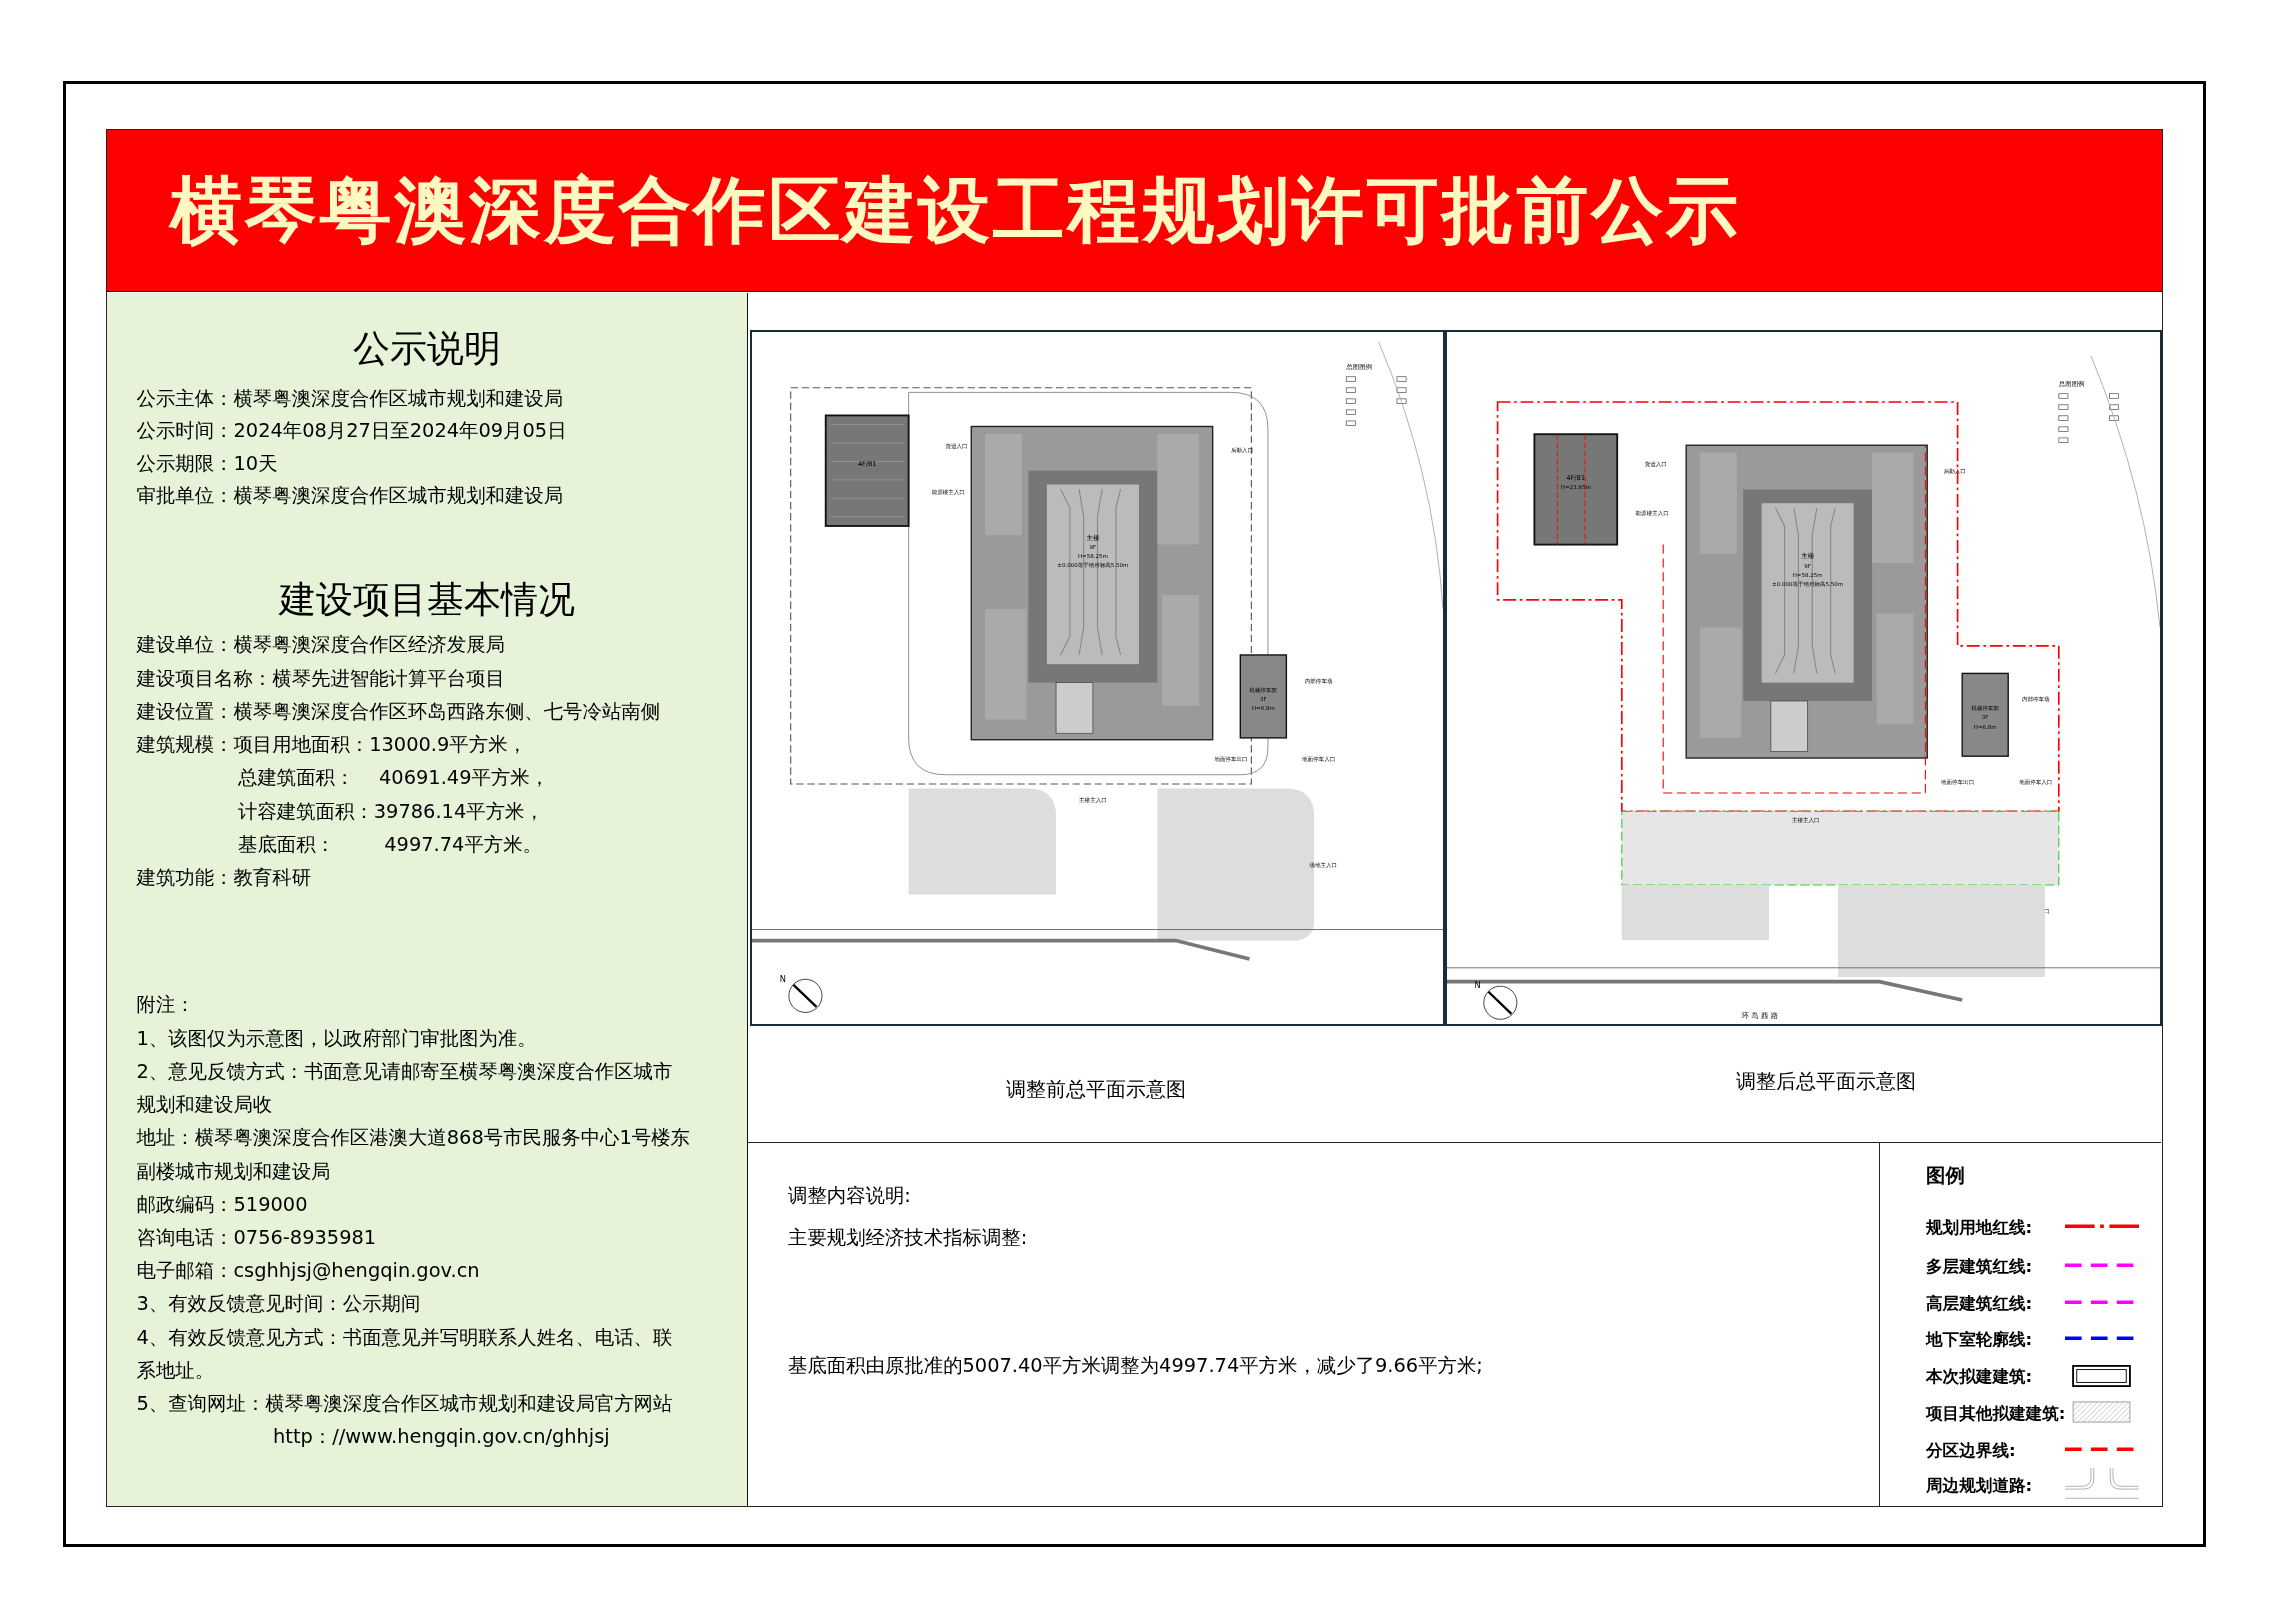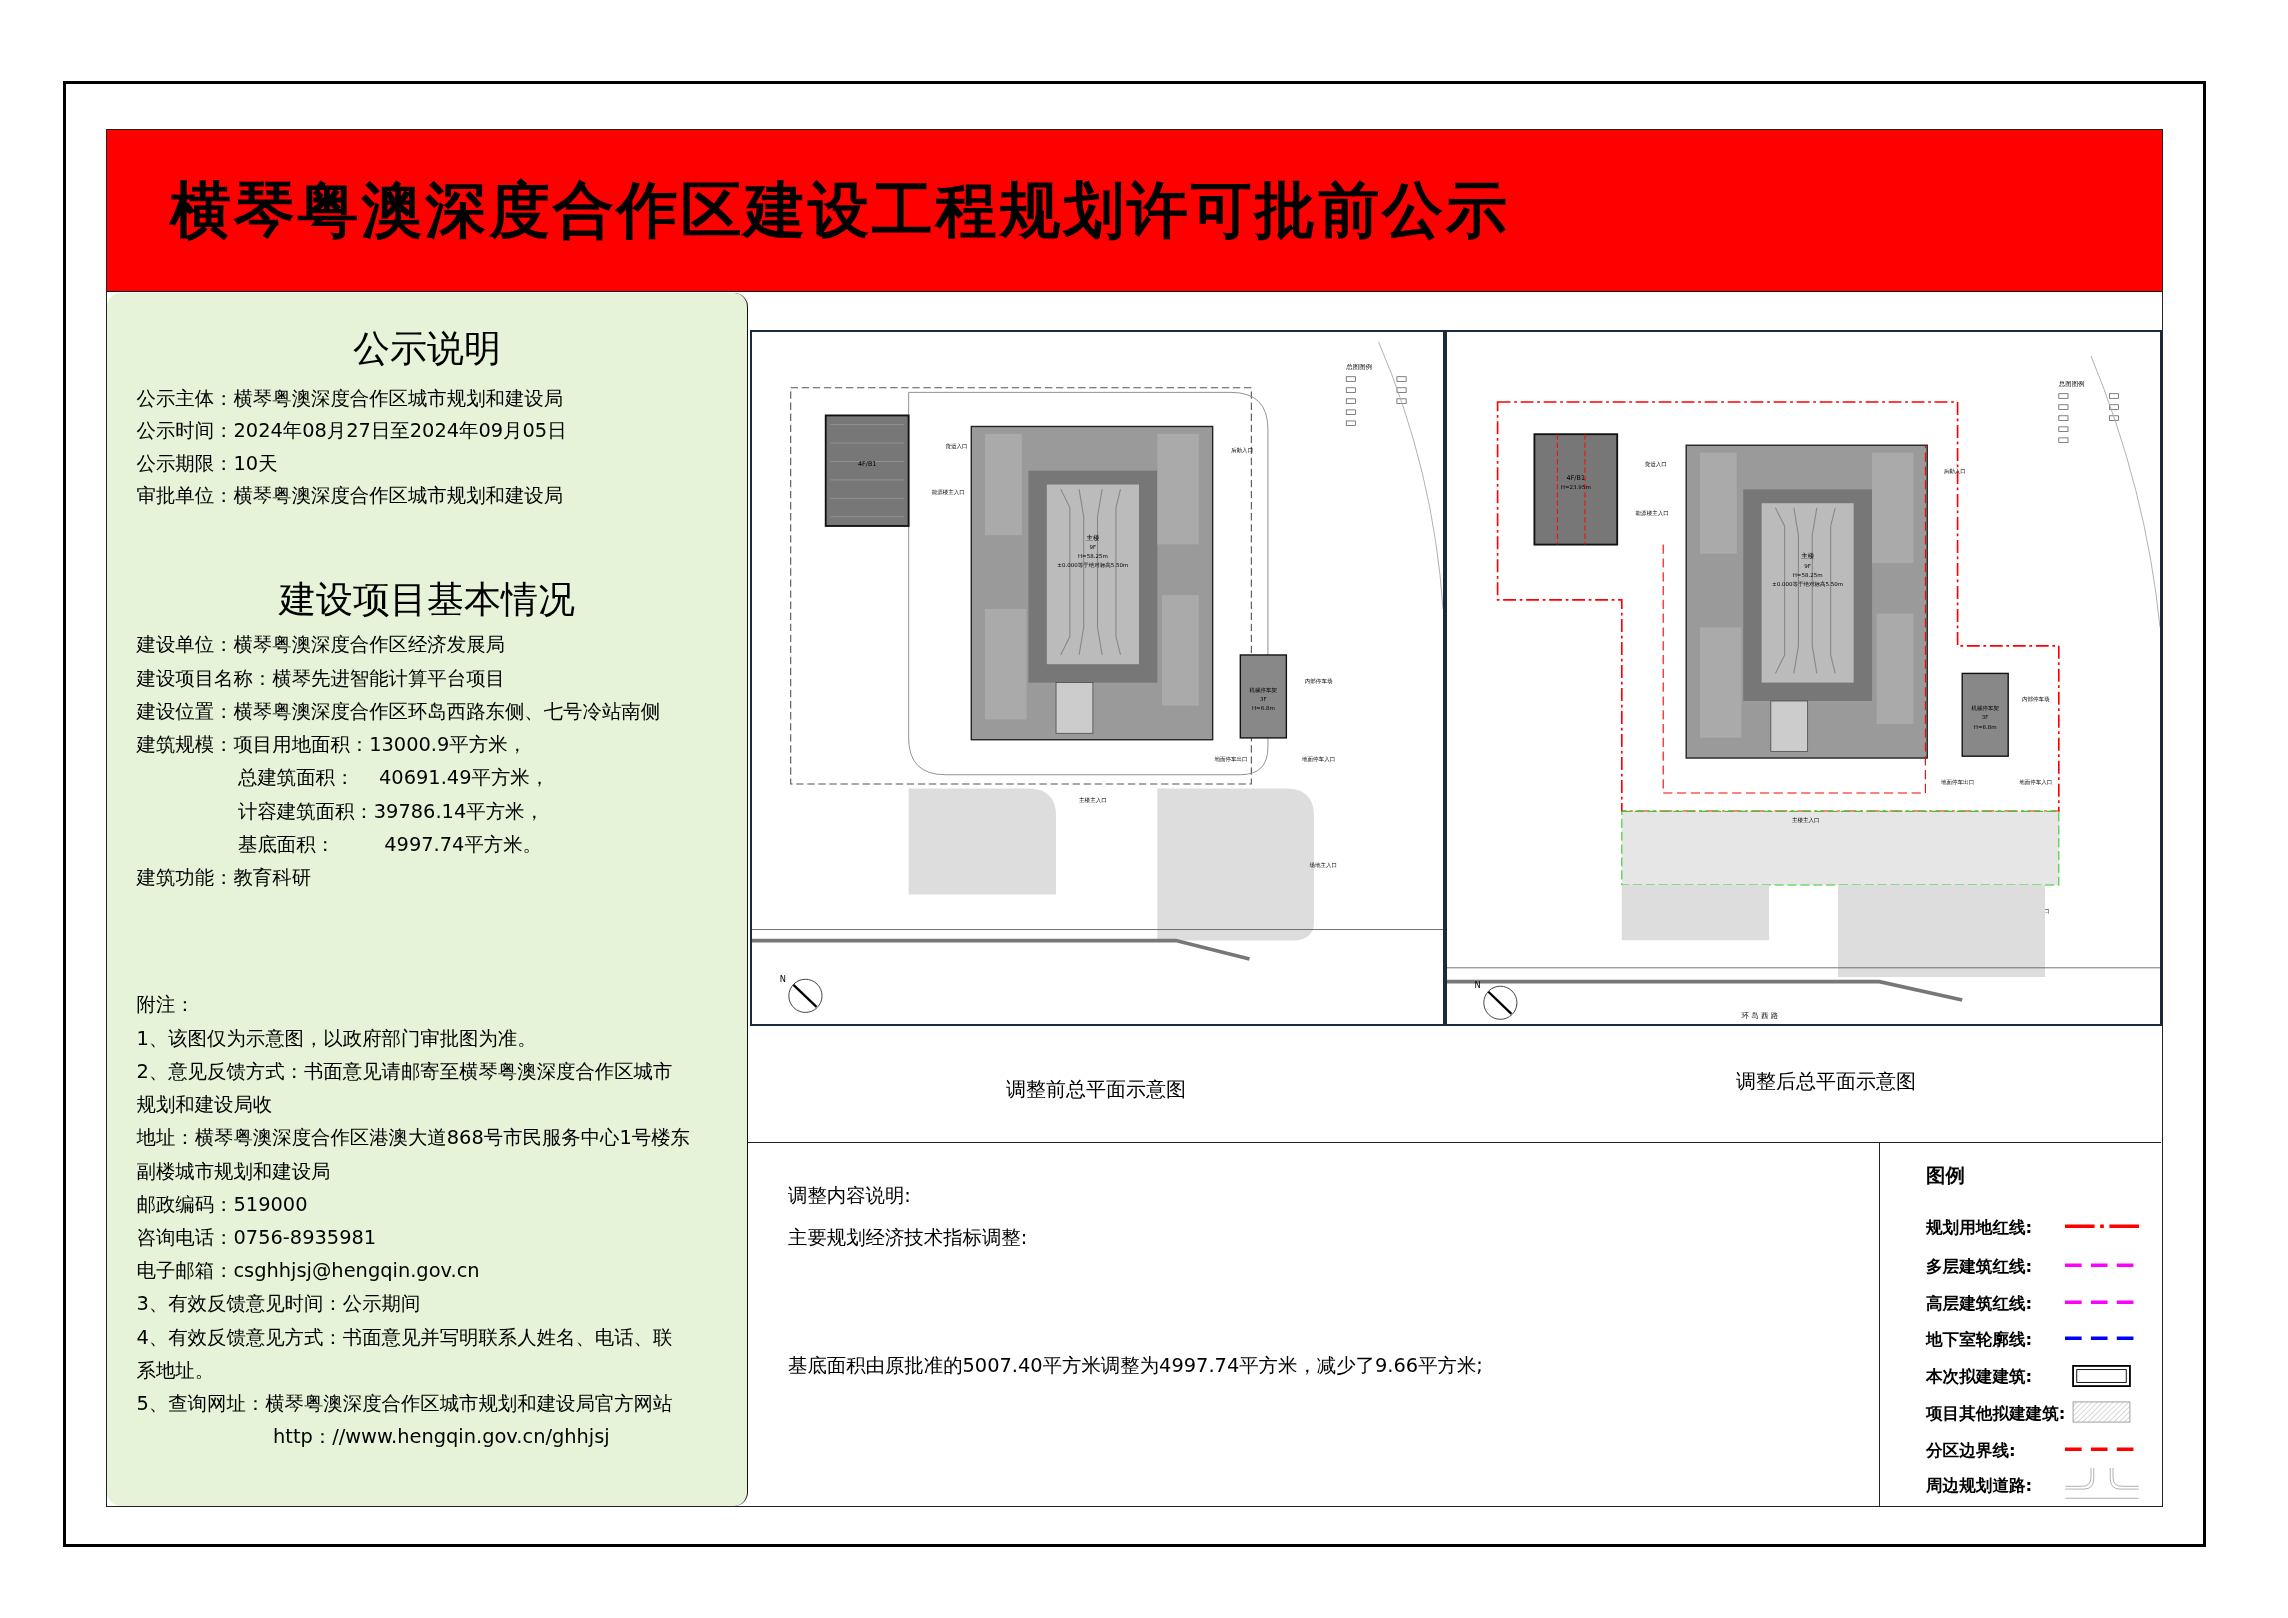--- a/index.html
+++ b/index.html
@@ -5,24 +5,24 @@
   html, body { margin:0; padding:0; background:#ffffff; }
   body { width:2289px; height:1619px; position:relative; overflow:hidden;
          font-family:"DejaVu Sans","Liberation Sans",sans-serif; color:#000; }
   .outer { position:absolute; left:63px; top:81px; width:2143px; height:1466px;
            border:3.7px solid #000; box-sizing:border-box; }
   .inner { position:absolute; left:106px; top:129px; width:2057px; height:1378px;
            border:1.8px solid #222; box-sizing:border-box; }
   .header { position:absolute; left:107px; top:130px; width:2055px; height:162px;
             background:#ff0000; border-bottom:1.8px solid #111; box-sizing:border-box;
             display:flex; align-items:center; }
-  .header h1 { margin:0 0 0 63px; font-size:61px; font-weight:bold; letter-spacing:2.8px;
-               color:#000000; white-space:nowrap; font-family:"DejaVu Sans",sans-serif; }
+  .header h1 { margin:0 0 0 63px; font-size:72px; font-weight:bold; letter-spacing:2.8px;
+               color:#fef9c3; white-space:nowrap; font-family:"DejaVu Sans",sans-serif; }
   .left { position:absolute; left:107px; top:293px; width:641px; height:1213px;
-          background:#e6f3d8; border-right:1.8px solid #111; box-sizing:border-box;border-radius:14px; }
+          background:#e6f3d8; border-right:1.8px solid #111; box-sizing:border-box; }
   .sec-title { text-align:center; font-size:37px; margin:0; font-weight:normal; }
   .line { position:absolute; left:29.5px; font-size:19.4px; line-height:22px; white-space:nowrap; }
   .right { position:absolute; left:748px; top:293px; width:1414px; height:1213px; }
   .plan { position:absolute; top:37px; height:696px; border:2.8px solid #1c2b3a; box-sizing:border-box;
           background:#fff; overflow:hidden; }
   .plan svg { width:100%; height:100%; display:block; }
   .plan-caption { position:absolute; font-size:20px; white-space:nowrap; }
   .desc { position:absolute; left:0; top:849px; width:1132px; height:364px;
           border-top:1.8px solid #222; border-right:1.8px solid #222; box-sizing:border-box; }
   .desc .dl { position:absolute; left:22px; font-size:19.4px; white-space:nowrap;margin-left:18px; }

